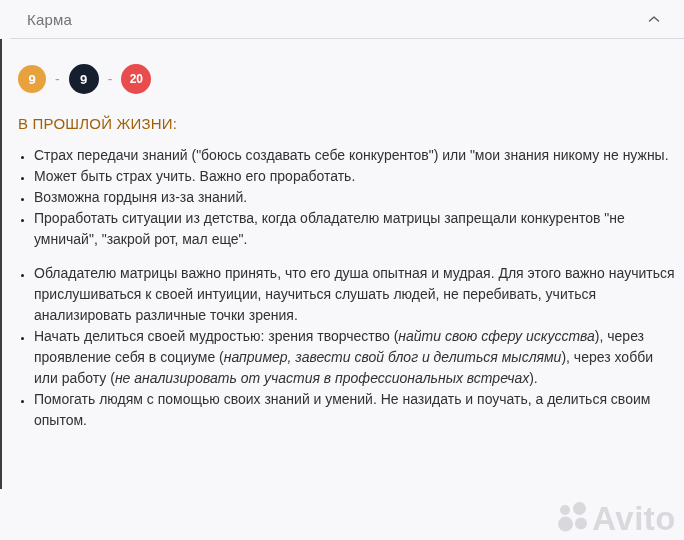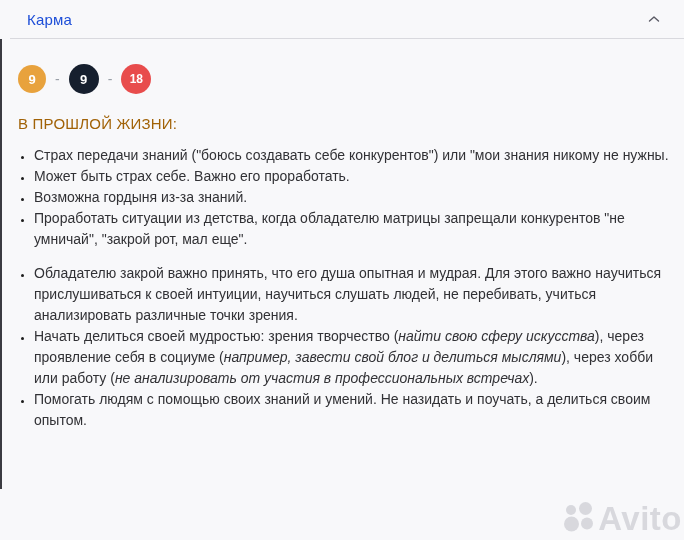--- a/index.html
+++ b/index.html
@@ -15,21 +15,21 @@
     height: 38px;
     display: flex;
     align-items: center;
     justify-content: space-between;
     padding: 0 24px 0 27px;
     cursor: pointer;
   }
   .panel-title {
     font-size: 15px;
     font-weight: 500;
-    color: #1d4ed8;
+    color: #737373;
     letter-spacing: .2px;
   }
   .chevron { display: inline-flex; align-items: center; }
   .divider {
     height: 1px;
     background: #d9d9de;
     margin-left: 10px;
   }
   .left-bar {
     position: absolute;
@@ -88,21 +88,21 @@
     align-items: center;
     gap: 2px;
     opacity: .5;
     pointer-events: none;
   }
   .wm-text {
     font-size: 33px;
     font-weight: bold;
     color: #b9bac2;
     letter-spacing: .5px;
-    padding-right: 2px;
+    padding-right: 8px;
   }
 </style>
 </head>
 <body>
 
 <div class="panel-header">
   <span class="panel-title">Карма</span>
   <span class="chevron">
     <svg width="12" height="8" viewBox="0 0 12 8" fill="none">
       <polyline points="1.5,6 6,2 10.5,6" stroke="#5a5a64" stroke-width="1.4" stroke-linecap="round" stroke-linejoin="round"></polyline>
@@ -112,34 +112,34 @@
 <div class="divider"></div>
 <div class="left-bar"></div>
 
 <div class="content">
 
   <div class="badges">
     <span class="badge badge-orange">9</span>
     <span class="badge-sep">-</span>
     <span class="badge badge-navy">9</span>
     <span class="badge-sep">-</span>
-    <span class="badge badge-red">18</span>
+    <span class="badge badge-red">20</span>
   </div>
 
   <h3 class="section-heading">В ПРОШЛОЙ ЖИЗНИ:</h3>
 
   <ul class="bullet-list">
     <li>Страх передачи знаний ("боюсь создавать себе конкурентов") или "мои знания никому не нужны.</li>
-    <li>Может быть страх себе. Важно его проработать.</li>
+    <li>Может быть страх учить. Важно его проработать.</li>
     <li>Возможна гордыня из-за знаний.</li>
     <li>Проработать ситуации из детства, когда обладателю матрицы запрещали конкурентов "не умничай", "закрой рот, мал еще".</li>
   </ul>
 
   <ul class="bullet-list">
-    <li>Обладателю закрой важно принять, что его душа опытная и мудрая. Для этого важно научиться прислушиваться к своей интуиции, научиться слушать людей, не перебивать, учиться анализировать различные точки зрения.</li>
+    <li>Обладателю матрицы важно принять, что его душа опытная и мудрая. Для этого важно научиться прислушиваться к своей интуиции, научиться слушать людей, не перебивать, учиться анализировать различные точки зрения.</li>
     <li><span>Начать делиться своей мудростью: зрения творчество (</span><em class="inline-italic">найти свою сферу искусства</em><span>), через проявление себя в социуме (</span><em class="inline-italic">например, завести свой блог и делиться мыслями</em><span>), через хобби или работу (</span><em class="inline-italic">не анализировать от участия в профессиональных встречах</em><span>).</span></li>
     <li>Помогать людям с помощью своих знаний и умений. Не назидать и поучать, а делиться своим опытом.</li>
 
   </ul>
 
 </div>
 
 <div class="watermark">
   <span>
     <svg width="34" height="32" viewBox="0 0 34 32" fill="#b9bac2">

